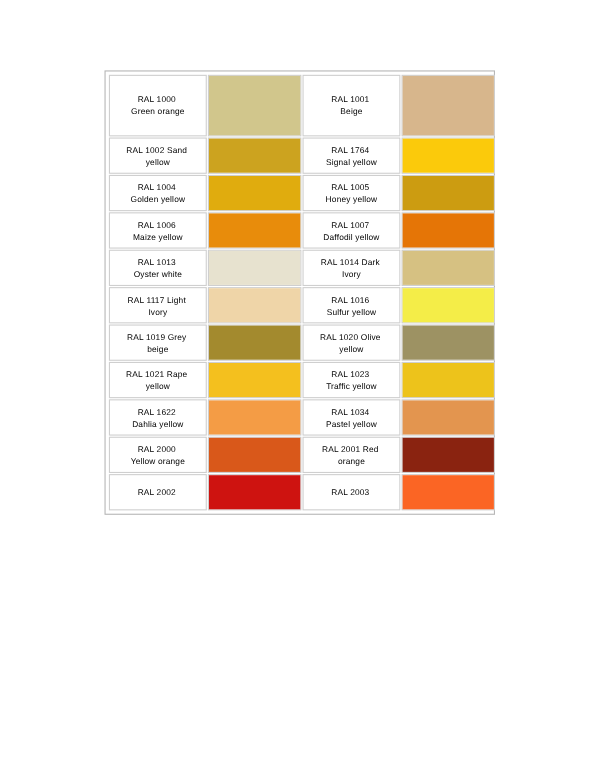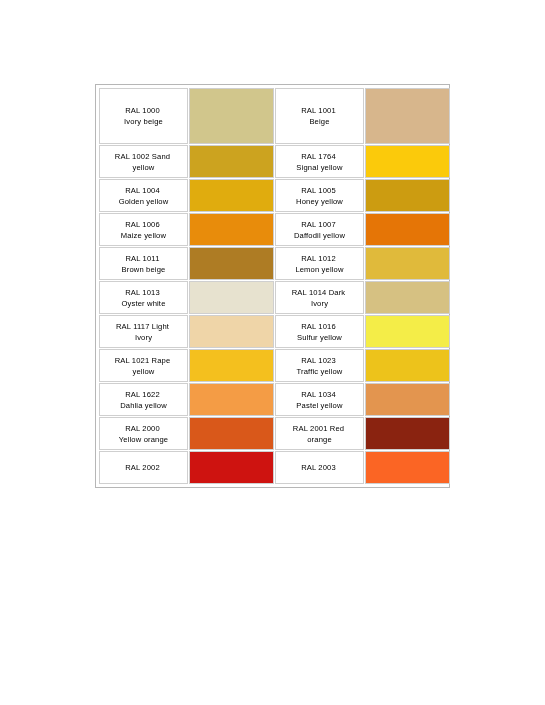--- a/index.html
+++ b/index.html
@@ -19,21 +19,21 @@
     position: relative;
     width: 545px;
     height: 705px;
     background: #ffffff;
   }
 
   
   .chart-frame {
     position: absolute;
     left: 95px;
-    top: 84px;
+    top: 64px;
     width: 355px;
     border: 1px solid #b6b6b6;
     background: #ffffff;
     box-sizing: border-box;
     padding: 2px;
   }
 
   table.ral-table {
     border-collapse: separate;
     border-spacing: 1px;
@@ -87,21 +87,21 @@
 </head>
 <body>
 
 <div class="page">
   <div class="chart-frame">
     <table class="ral-table">
       <tbody>
           <tr class="row-tall">
             <td class="label-cell">
               <span class="label-line label-code">RAL  1000</span>
-              <span class="label-line">Ivory   beige</span>
+              <span class="label-line">Green   orange</span>
             </td>
             <td class="swatch-cell">
               <span class="swatch" style="background-color: rgb(209, 198, 140);"></span>
             </td>
             <td class="label-cell">
               <span class="label-line label-code">RAL  1001</span>
               <span class="label-line">Beige</span>
             </td>
             <td class="swatch-cell">
               <span class="swatch" style="background-color: rgb(215, 182, 140);"></span>
@@ -150,36 +150,20 @@
             <td class="label-cell">
               <span class="label-line label-code">RAL  1007</span>
               <span class="label-line">Daffodil   yellow</span>
             </td>
             <td class="swatch-cell">
               <span class="swatch" style="background-color: rgb(229, 117, 6);"></span>
             </td>
           </tr>
           <tr class="row-std">
             <td class="label-cell">
-              <span class="label-line label-code">RAL  1011</span>
-              <span class="label-line">Brown   beige</span>
-            </td>
-            <td class="swatch-cell">
-              <span class="swatch" style="background-color: rgb(174, 124, 36);"></span>
-            </td>
-            <td class="label-cell">
-              <span class="label-line label-code">RAL  1012</span>
-              <span class="label-line">Lemon   yellow</span>
-            </td>
-            <td class="swatch-cell">
-              <span class="swatch" style="background-color: rgb(224, 186, 59);"></span>
-            </td>
-          </tr>
-          <tr class="row-std">
-            <td class="label-cell">
               <span class="label-line label-code">RAL  1013</span>
               <span class="label-line">Oyster   white</span>
             </td>
             <td class="swatch-cell">
               <span class="swatch" style="background-color: rgb(231, 226, 207);"></span>
             </td>
             <td class="label-cell">
               <span class="label-line label-code">RAL  1014  Dark</span>
               <span class="label-line">Ivory</span>
             </td>
@@ -194,20 +178,36 @@
             </td>
             <td class="swatch-cell">
               <span class="swatch" style="background-color: rgb(239, 213, 168);"></span>
             </td>
             <td class="label-cell">
               <span class="label-line label-code">RAL  1016</span>
               <span class="label-line">Sulfur   yellow</span>
             </td>
             <td class="swatch-cell">
               <span class="swatch" style="background-color: rgb(244, 237, 72);"></span>
+            </td>
+          </tr>
+          <tr class="row-std">
+            <td class="label-cell">
+              <span class="label-line label-code">RAL  1019  Grey</span>
+              <span class="label-line">beige</span>
+            </td>
+            <td class="swatch-cell">
+              <span class="swatch" style="background-color: rgb(163, 138, 46);"></span>
+            </td>
+            <td class="label-cell">
+              <span class="label-line label-code">RAL  1020  Olive</span>
+              <span class="label-line">yellow</span>
+            </td>
+            <td class="swatch-cell">
+              <span class="swatch" style="background-color: rgb(157, 146, 99);"></span>
             </td>
           </tr>
           <tr class="row-std">
             <td class="label-cell">
               <span class="label-line label-code">RAL  1021  Rape</span>
               <span class="label-line">yellow</span>
             </td>
             <td class="swatch-cell">
               <span class="swatch" style="background-color: rgb(244, 192, 30);"></span>
             </td>

